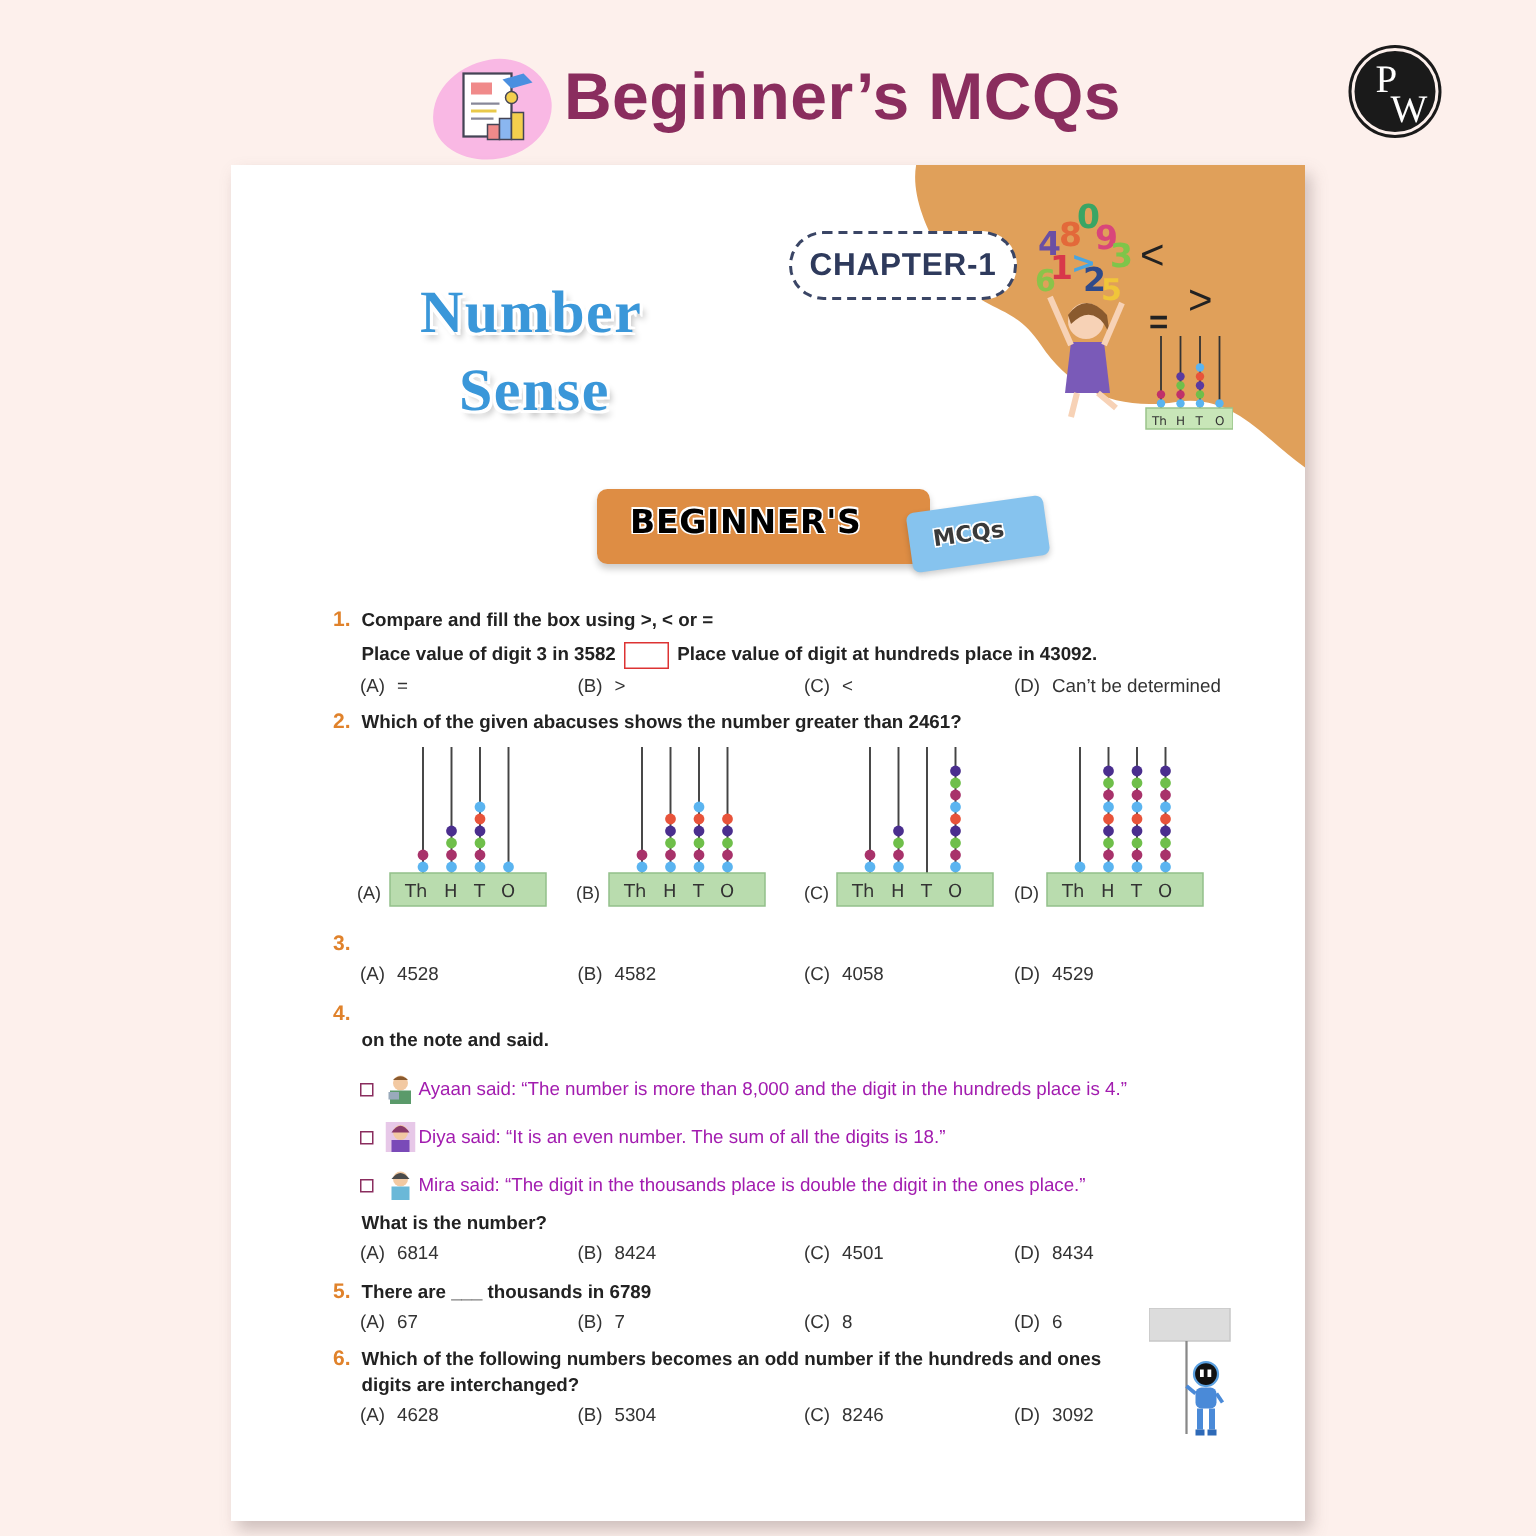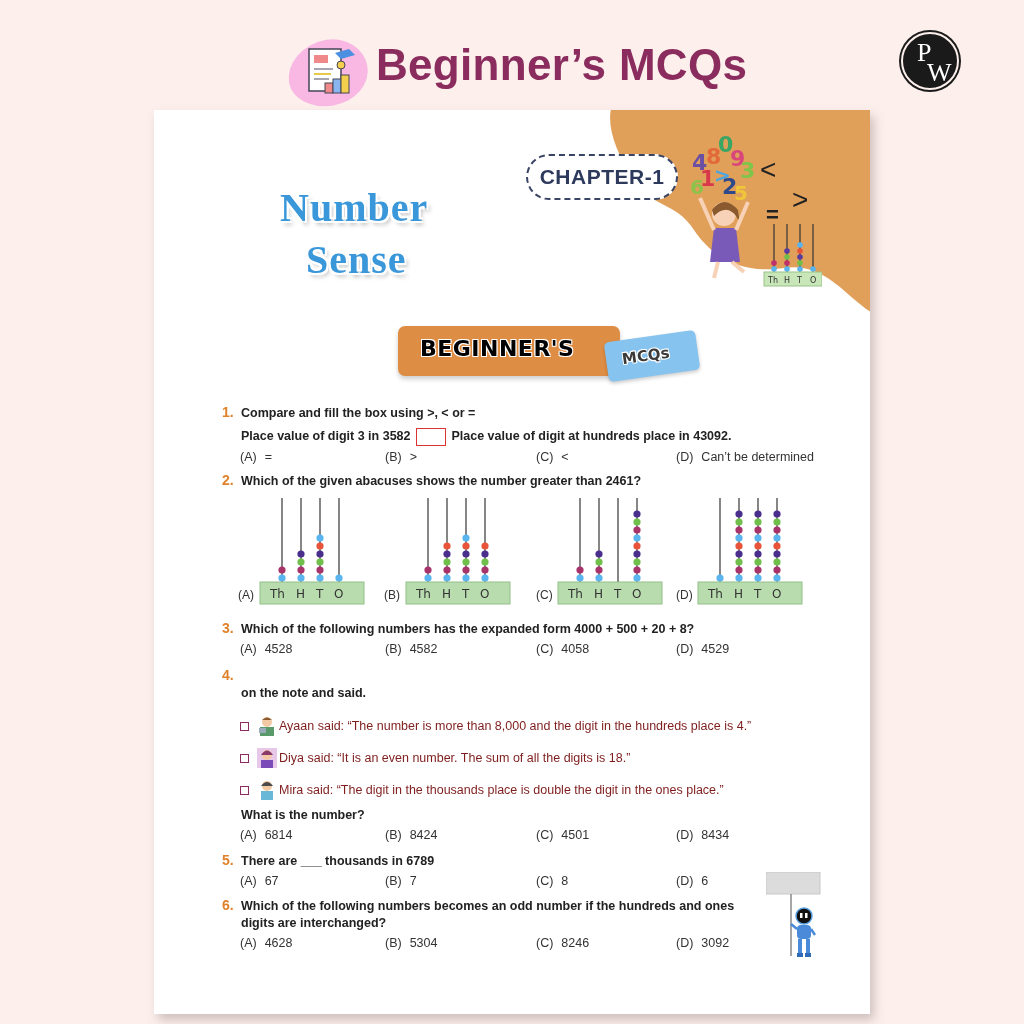--- a/index.html
+++ b/index.html
@@ -46,21 +46,21 @@
   .opt:nth-child(1) { left: 0; }
   .opt:nth-child(2) { left: 145px; }
   .opt:nth-child(3) { left: 296px; }
   .opt:nth-child(4) { left: 436px; }
   .opt-letter { margin-right: 8px; }
   .fill-box { display: inline-block; width: 30px; height: 18px; border: 1.5px solid #d33; vertical-align: middle; margin: 0 2px; }
 
   .abacus-wrap { position: absolute; top: 386px; width: 130px; height: 110px; }
   .abacus-label { position: absolute; left: 0; bottom: 4px; font-size: 12px; color: #333; }
 
-  .clue { position: absolute; left: 86px; height: 20px; font-size: 12.5px; color: #7f1d1d; display: flex; align-items: center; }
+  .clue { position: absolute; left: 86px; height: 20px; font-size: 12.5px; color: #a21caf; display: flex; align-items: center; }
   .clue-check { width: 9px; height: 9px; border: 1.5px solid #8a2d5e; margin-right: 8px; }
   .clue-avatar { width: 20px; height: 20px; margin-right: 2px; }
 
   .robot { position: absolute; left: 612px; top: 762px; width: 60px; height: 88px; }
 </style>
 </head>
 <body>
 
 <div class="hdr">
   <div class="hdr-blob"></div>
@@ -298,21 +298,20 @@
       <rect x="2" y="86" width="104" height="22" fill="#b9dcae" stroke="#93c08a"></rect>
       <text x="12" y="102" font-size="12" fill="#333" font-family="DejaVu Sans, sans-serif">Th</text>
       <text x="38" y="102" font-size="12" fill="#333" font-family="DejaVu Sans, sans-serif">H</text>
       <text x="58" y="102" font-size="12" fill="#333" font-family="DejaVu Sans, sans-serif">T</text>
       <text x="76" y="102" font-size="12" fill="#333" font-family="DejaVu Sans, sans-serif">O</text>
     </svg>
   </div>
 
   <div class="q" style="top:510px; height:40px;">
     <span class="q-num" style="top:0;">3.</span>
-    <span class="q-text" style="top:1px;">Which of the following numbers has the expanded form 4000 + 500 + 20 + 8?</span>
     <div class="opts" style="top:22px;">
       <span class="opt"><span class="opt-letter">(A)</span><span>4528</span></span>
       <span class="opt"><span class="opt-letter">(B)</span><span>4582</span></span>
       <span class="opt"><span class="opt-letter">(C)</span><span>4058</span></span>
       <span class="opt"><span class="opt-letter">(D)</span><span>4529</span></span>
     </div>
   </div>
 
   <div class="q" style="top:557px; height:40px;">
     <span class="q-num" style="top:0;">4.</span>

